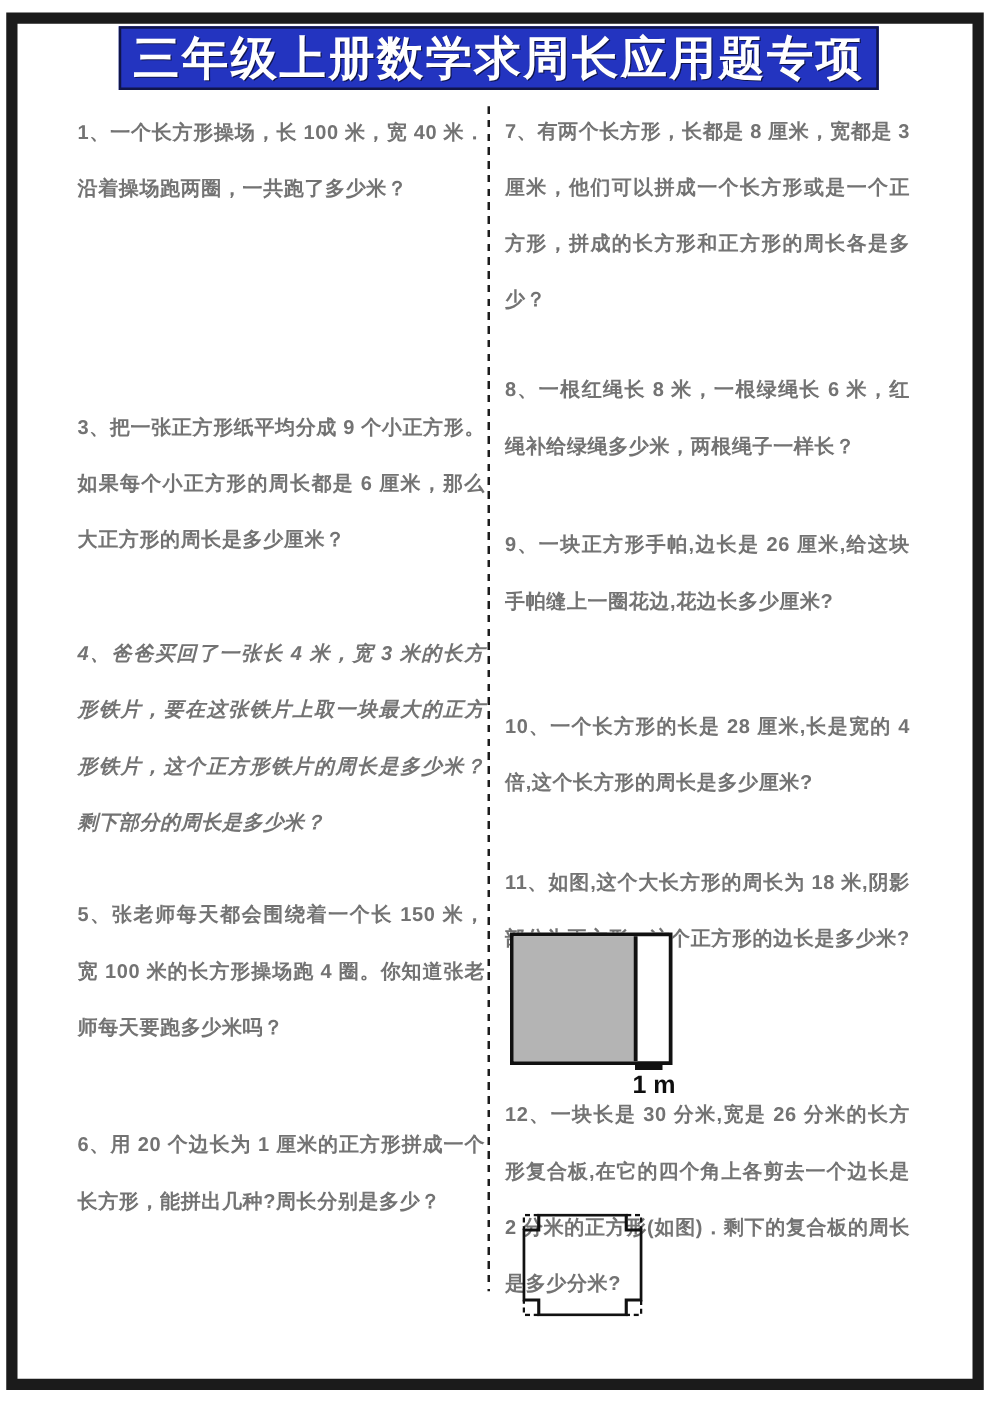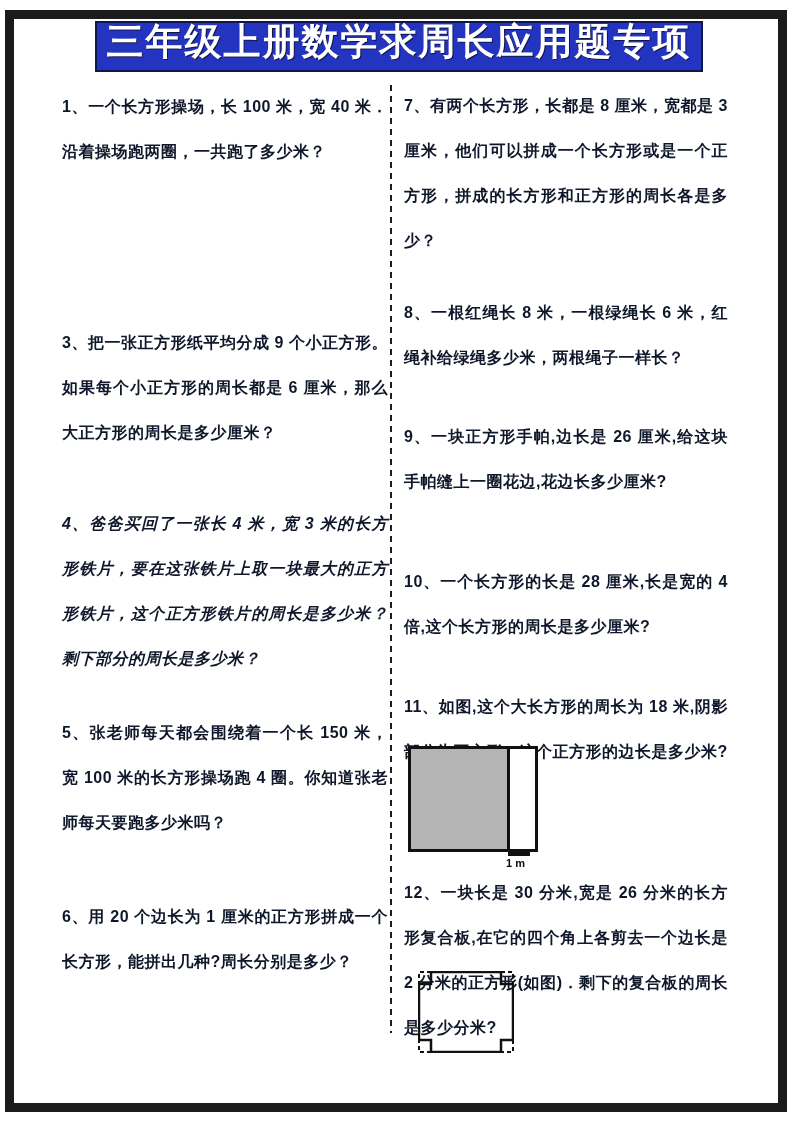--- a/index.html
+++ b/index.html
@@ -28,21 +28,21 @@
   .title-banner {
     position: absolute;
     left: 95px;
     top: 21px;
     width: 608px;
     height: 51px;
     background: #2334c0;
     border: 2px solid #10154a;
     box-sizing: border-box;
     display: flex;
-    align-items: flex-start;
+    align-items: center;
     justify-content: center;
   }
   .title-banner span {
     color: #ffffff;
     font-size: 37px;
     font-weight: 900;
     letter-spacing: 2px;
     white-space: nowrap;
     line-height: 1;
     text-shadow: 1px 1px 0 #10154a;
@@ -52,21 +52,21 @@
     left: 390px;
     top: 85px;
     width: 2px;
     height: 948px;
     background: repeating-linear-gradient(to bottom, #1d1d1d 0 6px, transparent 6px 11px);
   }
   .problem {
     position: absolute;
     font-size: 16px;
     font-weight: 700;
-    color: #0f172a;
+    color: #737373;
     line-height: 45px;
     text-align: justify;
     letter-spacing: 0.5px;
   }
   .col-left  { left: 62px;  width: 326px; }
   .col-right { left: 404px; width: 324px; }
   .p1  { top: 84px; }
   .p2  { top: 196px; }
   .p3  { top: 320px; }
   .p4  { top: 501px; font-style: italic; }
@@ -105,21 +105,21 @@
     left: 508px;
     top: 851px;
     width: 22px;
     height: 5px;
     background: #111111;
   }
   .fig11-label {
     position: absolute;
     left: 506px;
     top: 857px;
-    font-size: 11px;
+    font-size: 20px;
     font-weight: 700;
     color: #0e0e0e;
   }
   
   .fig12 {
     position: absolute;
     left: 418px;
     top: 971px;
   }
 </style>

